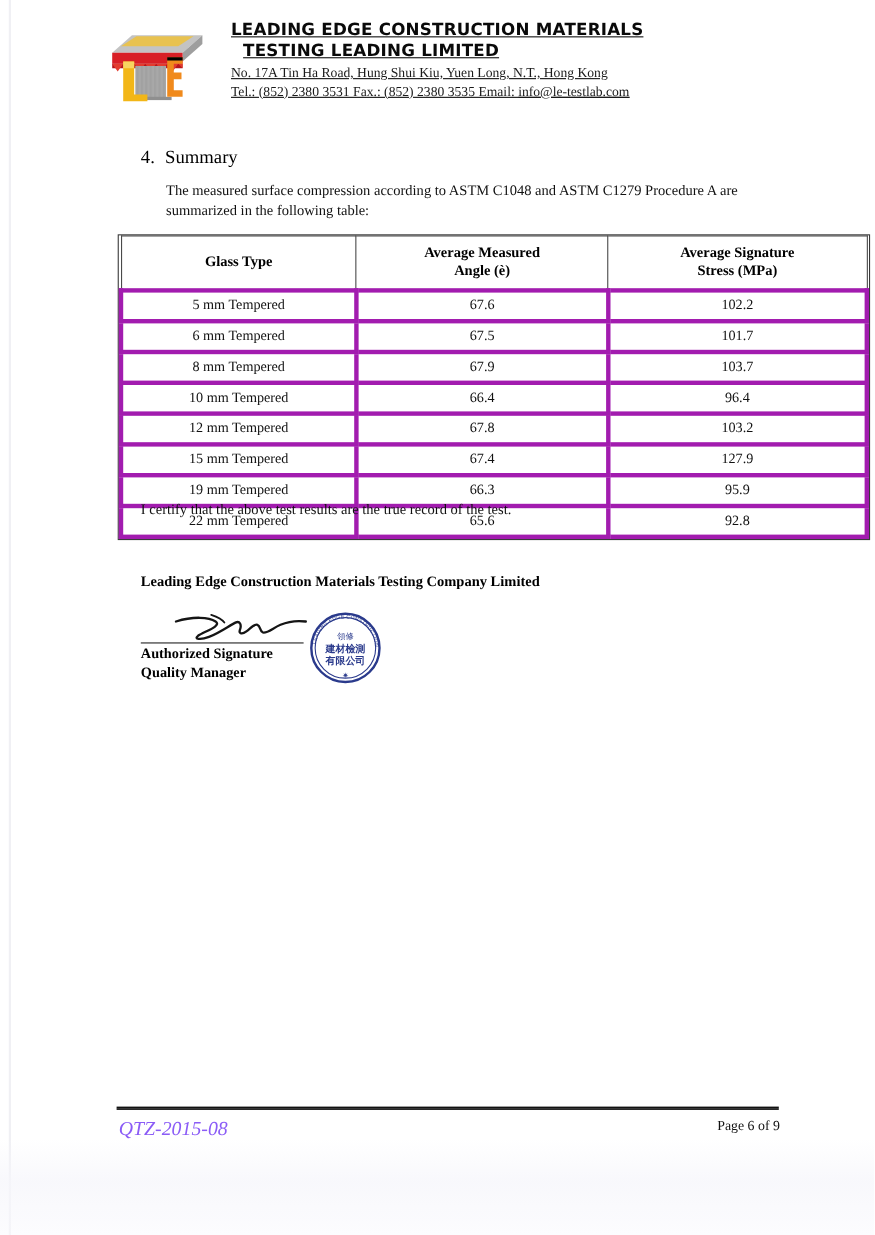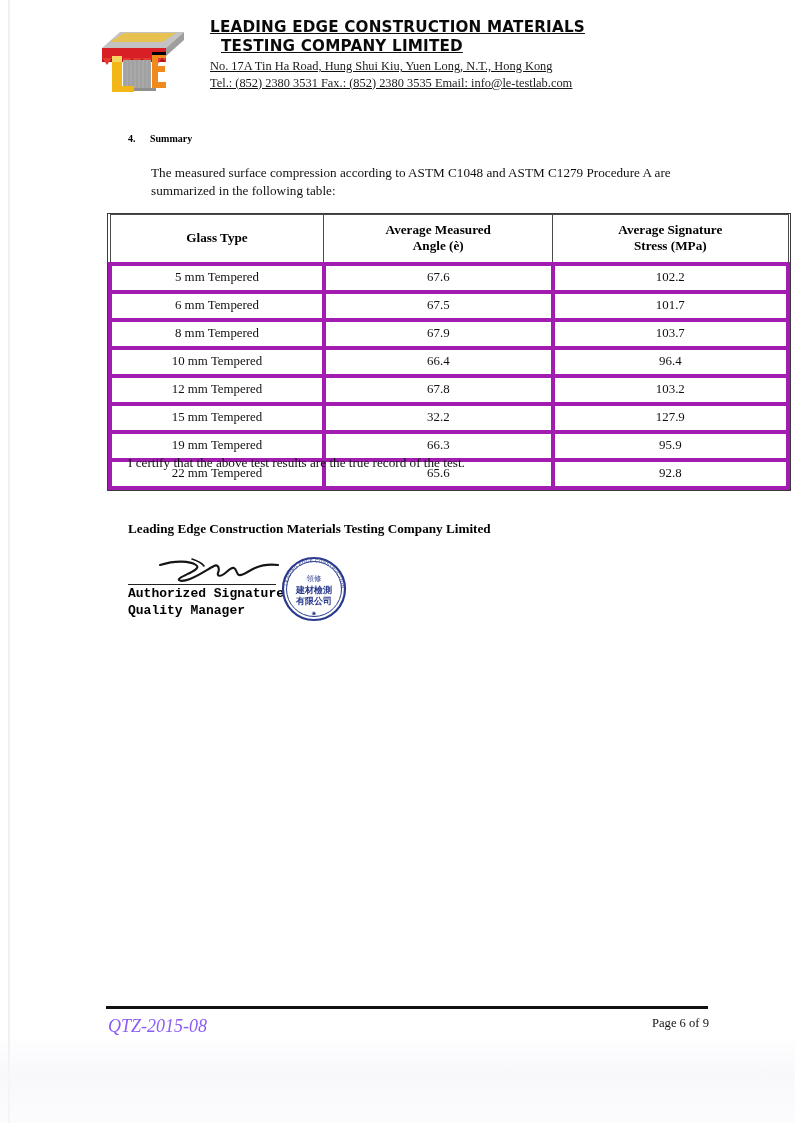--- a/index.html
+++ b/index.html
@@ -95,22 +95,22 @@
     text-decoration: underline;
     color: #1a1a1a;
   }
 
   
   .section-head {
     position: absolute;
     left: 128px;
     top: 133px;
     font-family: "Liberation Serif", serif;
-    font-weight: bold;
-    font-size: 10px;
+    font-weight: normal;
+    font-size: 17px;
     color: #000;
   }
   .section-num { display: inline-block; width: 22px; }
 
   .intro-para {
     position: absolute;
     left: 151px;
     top: 164px;
     width: 550px;
     font-size: 13.2px;
@@ -171,21 +171,20 @@
     top: 521px;
     font-weight: bold;
     font-size: 13.2px;
     color: #000;
   }
   .sig-block {
     position: absolute;
     left: 128px;
     top: 556px;
     width: 250px;
-    font-family: Liberation Mono, monospace;
   }
   .sig-scribble {
     height: 28px;
     position: relative;
     margin-left: 28px;
   }
   .sig-rule {
     width: 148px;
     border-top: 1.4px solid #222;
     margin-bottom: 1px;
@@ -266,21 +265,21 @@
         <polygon points="16,34 26,34 26,64 38,64 38,70 16,70" fill="#f2b617"></polygon>
         <polygon points="16,34 26,34 26,40 16,40" fill="#f8d460"></polygon>
 
         <polygon points="56,30 70,30 70,36 62,36 62,44 69,44 69,50 62,50 62,60 70,60 70,66 56,66" fill="#f08a1c"></polygon>
         <polygon points="56,30 70,30 70,33 56,33" fill="#f9b košt"></polygon>
       </svg>
     </div>
 
     <div class="letterhead-text">
       <div class="co-name">LEADING EDGE CONSTRUCTION MATERIALS</div>
-      <div class="co-name line2">TESTING COMPANY LIMITED</div>
+      <div class="co-name line2">TESTING LEADING LIMITED</div>
       <div class="co-addr">No. 17A Tin Ha Road, Hung Shui Kiu, Yuen Long, N.T., Hong Kong</div>
       <div class="co-contact"><span>Tel.: (852) 2380 3531   Fax.: (852) 2380 3535   Email: </span><span class="email-link">info@le-testlab.com</span></div>
     </div>
   </div>
 
   <div class="section-head">
     <span class="section-num">4.</span><span>Summary</span>
   </div>
 
   <div class="intro-para">The measured surface compression according to ASTM C1048 and ASTM C1279 Procedure A are summarized in the following table:</div>
@@ -328,21 +327,21 @@
           <td>66.4</td>
           <td>96.4</td>
         </tr>
         <tr>
           <td>12 mm Tempered</td>
           <td>67.8</td>
           <td>103.2</td>
         </tr>
         <tr>
           <td>15 mm Tempered</td>
-          <td>32.2</td>
+          <td>67.4</td>
           <td>127.9</td>
         </tr>
         <tr>
           <td>19 mm Tempered</td>
           <td>66.3</td>
           <td>95.9</td>
         </tr>
         <tr>
           <td>22 mm Tempered</td>
           <td>65.6</td>

